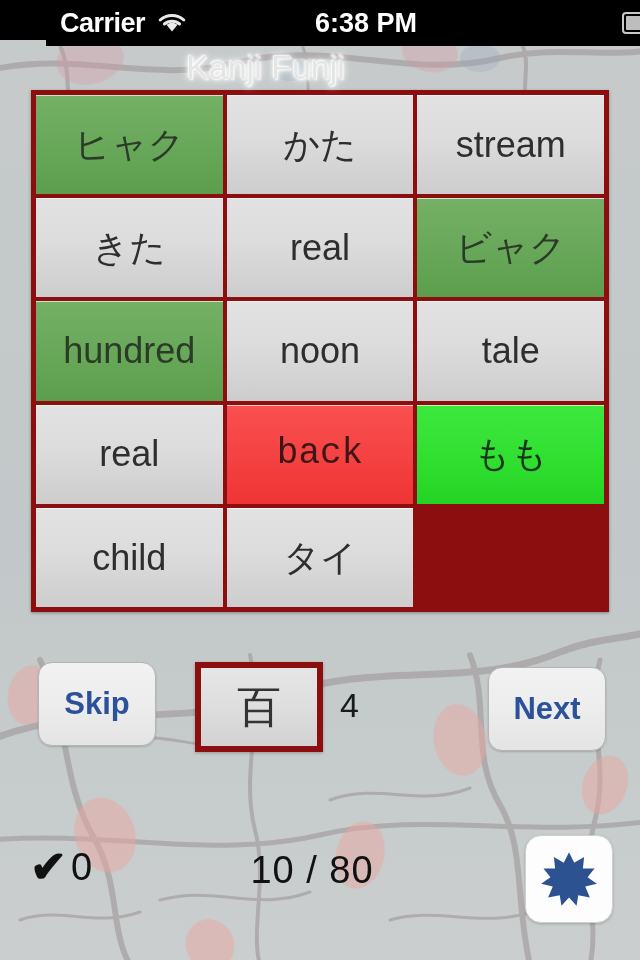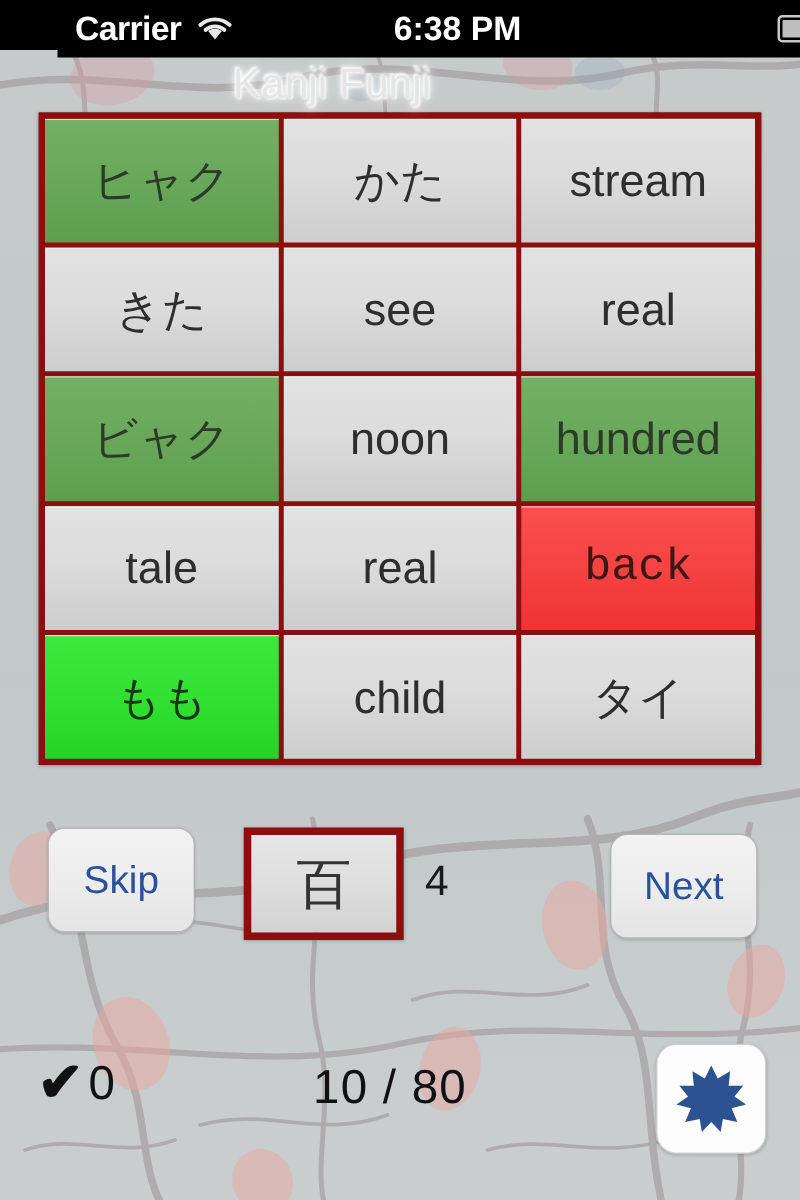--- a/index.html
+++ b/index.html
@@ -100,21 +100,21 @@
   
   #controls {
     position:absolute; left:0; top:662px; width:640px; height:100px; z-index:5;
   }
   .pill {
     position:absolute; top:0;
     width:118px; height:84px;
     background:linear-gradient(to bottom,#f2f2f2 0%,#ececec 55%,#e4e4e4 100%);
     border:1px solid #b4b4b4; border-radius:14px;
     display:flex; align-items:center; justify-content:center;
-    font-size:31px; font-weight:normal; color:#2a5199;
+    font-size:31px; font-weight:bold; color:#2a5199;
     box-shadow:0 1px 2px rgba(0,0,0,.18);
   }
   #btn-skip { left:38px; }
   #btn-next { left:488px; top:5px; }
 
   #kanji-box {
     position:absolute; left:195px; top:0;
     width:128px; height:90px;
     background:linear-gradient(to bottom,#e6e6e6 0%,#dedede 50%,#d2d2d2 100%);
     border:6px solid #8d0e0e;
@@ -217,25 +217,24 @@
     </span>
   </div>
 
   <div id="title">Kanji Funji</div>
 
   <div id="grid">
     <div class="tile green">ヒャク</div>
     <div class="tile">かた</div>
     <div class="tile">stream</div>
     <div class="tile">きた</div>
-    <div class="tile">see</div>
     <div class="tile">real</div>
     <div class="tile green">ビャク</div>
+    <div class="tile green">hundred</div>
     <div class="tile">noon</div>
-    <div class="tile green">hundred</div>
     <div class="tile">tale</div>
     <div class="tile">real</div>
     <div class="tile red">back</div>
     <div class="tile bright">もも</div>
     <div class="tile">child</div>
     <div class="tile">タイ</div>
   </div>
 
   <div id="controls">
     <div class="pill" id="btn-skip">Skip</div>

